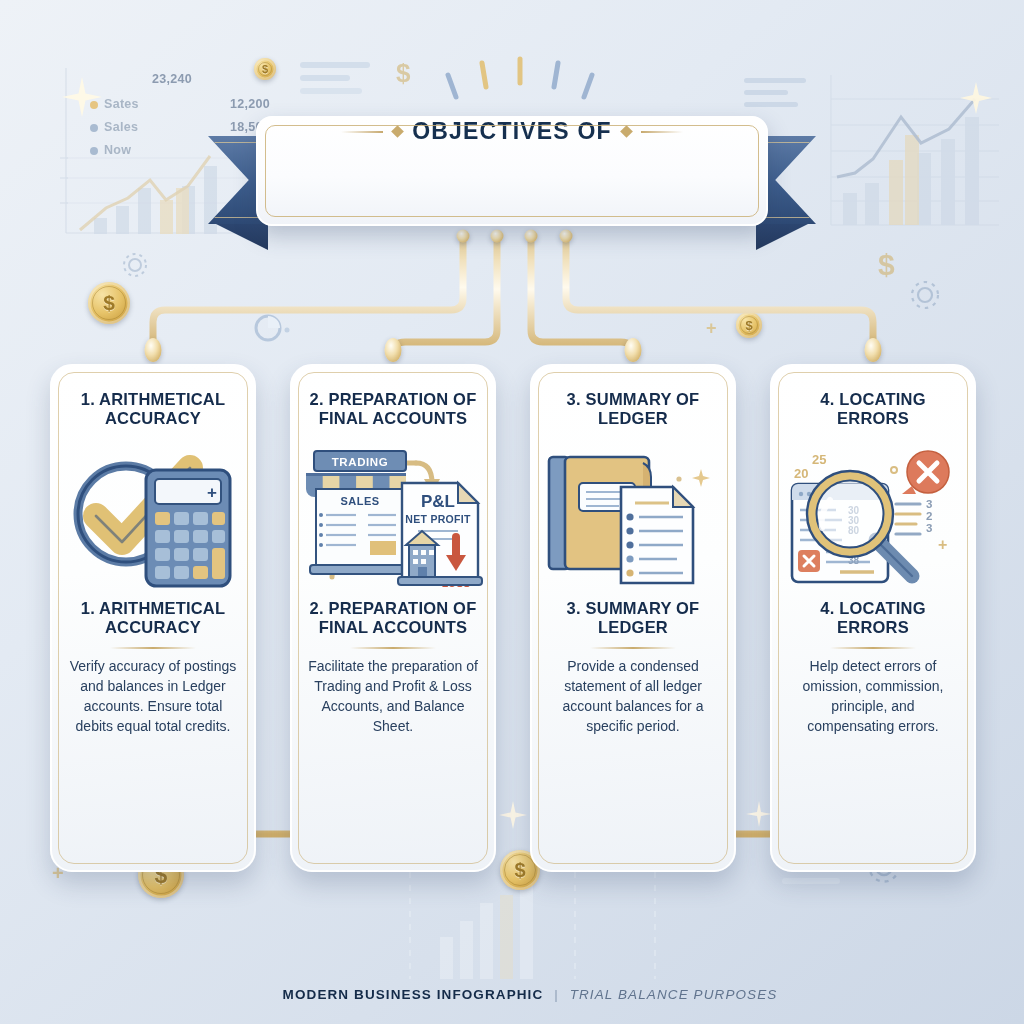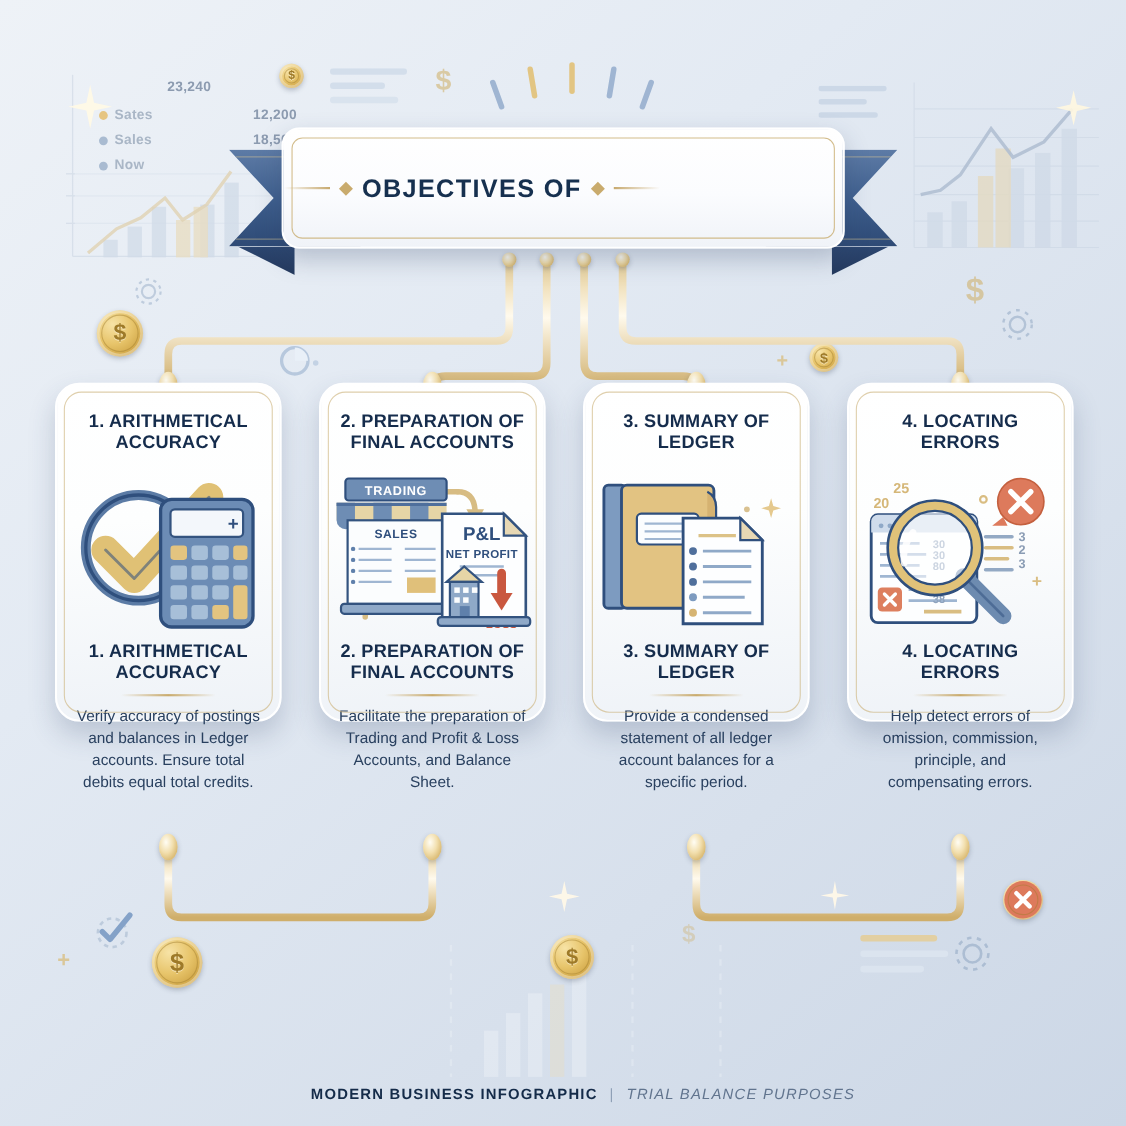--- a/index.html
+++ b/index.html
@@ -57,21 +57,21 @@
   }
   .fold-left { left: 216px; clip-path: polygon(0 0, 100% 0, 100% 100%); }
   .fold-right { right: 216px; clip-path: polygon(0 0, 100% 0, 0 100%); }
 
   #banner-plate {
     position: absolute; left: 256px; right: 256px; top: 8px; height: 110px;
     background: linear-gradient(180deg, #ffffff 0%, #fbfcfe 55%, #f0f3f8 100%);
     border-radius: 16px;
     border: 2px solid #ffffff;
     box-shadow: 0 10px 22px rgba(45,65,100,.26), inset 0 0 0 1px rgba(206,186,138,.0);
-    display: flex; flex-direction: row; align-items: center; justify-content: space-between;
+    display: flex; flex-direction: column; align-items: center; justify-content: space-between;
   }
   #banner-plate::after {
     content:""; position:absolute; inset:7px; border-radius:10px;
     border:1.5px solid rgba(203,177,121,.85); pointer-events:none;
   }
   .title-small {
     font-size: 23px; font-weight: 700; letter-spacing: 1.2px;
     color: #16304f; display:flex; align-items:center; gap:10px;
   }
   .title-large {
@@ -92,21 +92,21 @@
   .node {
     position:absolute; width:17px; height:24px; border-radius:50%;
     background: radial-gradient(ellipse at 38% 32%, #fffdf4 0%, #f2dfae 42%, #d8b76e 78%, #bf9b4e 100%);
     box-shadow: 0 2px 5px rgba(60,70,90,.3);
     transform: translate(-50%,-50%);
   }
   .node.small { width:13px; height:13px; }
 
   
   .card {
-    position: absolute; top: 348px; width: 206px; height: 308px;
+    position: absolute; top: 364px; width: 206px; height: 508px;
     background: linear-gradient(175deg, #ffffff 0%, #fdfefe 40%, #eef2f7 100%);
     border-radius: 22px;
     border: 2px solid #ffffff;
     box-shadow: 0 12px 24px rgba(50,70,105,.22);
   }
   .card::after {
     content:""; position:absolute; inset:6px; border-radius:16px;
     border:1.4px solid rgba(203,177,121,.62); pointer-events:none;
   }
   .card-head {

